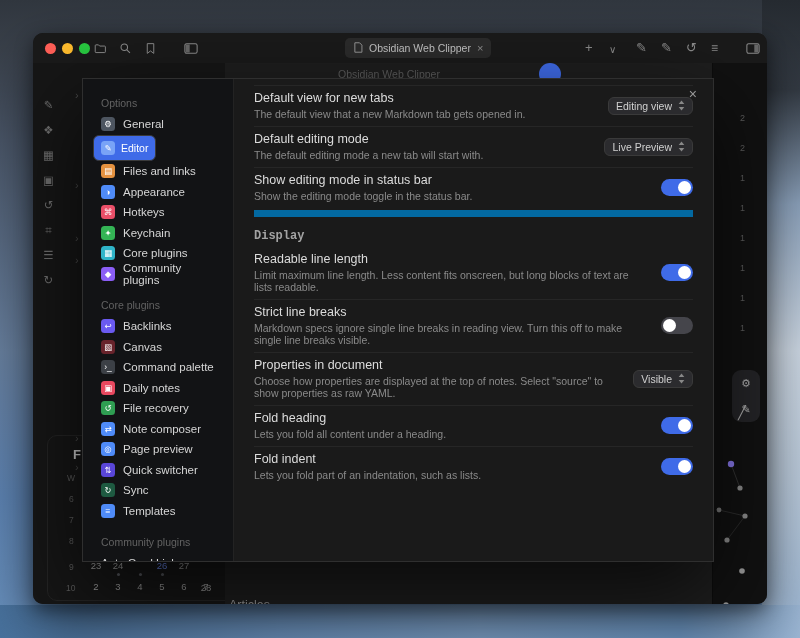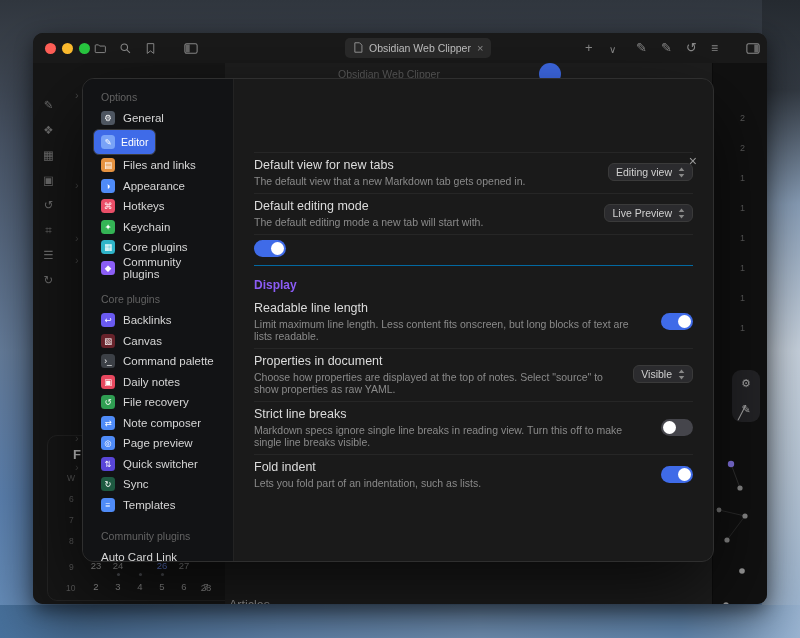--- a/index.html
+++ b/index.html
@@ -45,37 +45,37 @@
   
   .right-panel{position:absolute;right:0;top:30px;width:54px;bottom:0;background:#111111;border-left:1px solid #0c0c0c;}
   .rc{position:absolute;right:22px;font-size:9px;color:#5d5d5d;}
   .fab{position:absolute;right:7px;top:307px;width:28px;height:52px;background:#242427;border-radius:9px;}
   .fab .f1,.fab .f2{position:absolute;left:0;width:28px;height:26px;text-align:center;color:#b0b0b0;font-size:11px;line-height:26px;}
   .fab .f2{top:26px;}
   .fab .sl{position:absolute;left:6px;top:4px;color:#b0b0b0;font-size:13px;}
   .graph{position:absolute;right:0;top:392px;}
   
   .modal{position:absolute;left:49px;top:45px;width:630px;height:482px;background:#1a1a1a;
-    border:1px solid #2f2f2f;border-radius:12px;box-shadow:0 30px 80px rgba(0,0,0,.7);
-    display:flex;overflow:hidden;align-items:center;}
+    border:1px solid #2f2f2f;border-radius:0;box-shadow:0 30px 80px rgba(0,0,0,.7);
+    display:flex;overflow:hidden;}
   .msb{width:151px;background:#121315;border-right:1px solid #232323;padding:18px 10px 0 10px;box-sizing:border-box;flex:none;overflow:hidden;}
   .mhd{font-size:10.5px;color:#626262;margin:0 0 5px 8px;}
   .mhd.mt{margin-top:15px;}
   .sitem{display:flex;align-items:center;gap:8px;height:20.5px;padding:0 8px;border-radius:6px;color:#d6d6d6;font-size:11.5px;}
   .sitem.sel{background:#3f6be8;color:#ffffff;}
   .sic{width:14px;height:14px;border-radius:3.5px;flex:none;color:#fff;font-size:8.5px;line-height:14px;text-align:center;overflow:hidden;}
   .plain{padding-left:8px;height:20px;display:flex;align-items:center;color:#d6d6d6;font-size:11.5px;}
   .mct{flex:1;position:relative;padding:6px 20px 0 20px;overflow:hidden;}
   .mclose{position:absolute;top:8px;right:16px;color:#9a9a9a;font-size:14px;line-height:14px;}
   .srow{display:flex;align-items:center;padding:5px 0 6px 0;border-top:1px solid #262626;}
   .srow.first{border-top:none;margin-top:8px;}
   .sinfo{flex:1;min-width:0;padding-right:16px;}
   .sname{font-size:12.5px;line-height:15px;color:#dcdcdc;}
   .sdesc{font-size:10.5px;line-height:12px;color:#8a8a8a;margin-top:2px;}
-  .dheading{font-size:12px;font-weight:bold;color:#8b5cf6;padding:12px 0 4px 0;border-top:1px solid #0369a1;margin-top:2px;}
+  .dheading{font-size:12px;font-weight:bold;color:#a3a3a3;padding:12px 0 4px 0;border-top:7px solid #0369a1;margin-top:2px;font-family:Liberation Mono, monospace;}
   .tgl{width:32px;height:17px;border-radius:9px;position:relative;flex:none;}
   .tgl.on{background:#3f6be8;}
   .tgl.off{background:#45454b;}
   .tgl .knob{position:absolute;top:2px;width:13px;height:13px;border-radius:50%;background:#fff;}
   .tgl.on .knob{right:2px;}
   .tgl.off .knob{left:2px;}
   .sel{display:inline-flex;align-items:center;gap:6px;background:#2b2b2e;border:1px solid #3a3a3a;
     border-radius:6px;padding:2px 7px;font-size:10.5px;color:#d0d0d0;flex:none;}
 </style>
 </head>
@@ -329,68 +329,81 @@
         <div class="sel">
           <span>Live Preview</span>
           <svg width="7" height="11">
               <path d="M3.5 0.5 L6.3 4 H0.7 Z" fill="#888"></path>
               <path d="M3.5 10.5 L0.7 7 H6.3 Z" fill="#888"></path>
             </svg>
         </div>
       </div>
 
       <div class="srow">
+        <div class="sinfo">
+          <div class="sname">Show editing mode in status bar</div>
+          <div class="sdesc">Show the editing mode toggle in the status bar.</div>
+        </div>
         <div class="tgl on">
             <span class="knob"></span>
           </div>
       </div>
 
       <div class="dheading">Display</div>
 
       <div class="srow first" style="margin-top:0">
         <div class="sinfo">
           <div class="sname">Readable line length</div>
           <div class="sdesc">Limit maximum line length. Less content fits onscreen, but long blocks of text are lists readable.</div>
         </div>
         <div class="tgl on">
+            <span class="knob"></span>
+          </div>
+      </div>
+
+      <div class="srow">
+        <div class="sinfo">
+          <div class="sname">Strict line breaks</div>
+          <div class="sdesc">Markdown specs ignore single line breaks in reading view. Turn this off to make single line breaks visible.</div>
+        </div>
+        <div class="tgl off">
             <span class="knob"></span>
           </div>
       </div>
 
       <div class="srow">
         <div class="sinfo">
           <div class="sname">Properties in document</div>
           <div class="sdesc">Choose how properties are displayed at the top of notes. Select "source" to show properties as raw YAML.</div>
         </div>
         <div class="sel">
           <span>Visible</span>
           <svg width="7" height="11">
               <path d="M3.5 0.5 L6.3 4 H0.7 Z" fill="#888"></path>
               <path d="M3.5 10.5 L0.7 7 H6.3 Z" fill="#888"></path>
             </svg>
         </div>
       </div>
 
       <div class="srow">
         <div class="sinfo">
-          <div class="sname">Strict line breaks</div>
-          <div class="sdesc">Markdown specs ignore single line breaks in reading view. Turn this off to make single line breaks visible.</div>
-        </div>
-        <div class="tgl off">
-            <span class="knob"></span>
-          </div>
-      </div>
-
-
-      <div class="srow">
-        <div class="sinfo">
-          <div class="sname">Fold indent</div>
-          <div class="sdesc">Lets you fold part of an indentation, such as lists.</div>
+          <div class="sname">Fold heading</div>
+          <div class="sdesc">Lets you fold all content under a heading.</div>
         </div>
         <div class="tgl on">
             <span class="knob"></span>
           </div>
       </div>
 
+      <div class="srow">
+        <div class="sinfo">
+          <div class="sname">Fold indent</div>
+          <div class="sdesc">Lets you fold part of an indentation, such as lists.</div>
+        </div>
+        <div class="tgl on">
+            <span class="knob"></span>
+          </div>
+      </div>
+
 
     </div>
   </div>
 </div>
 
 </body></html>

